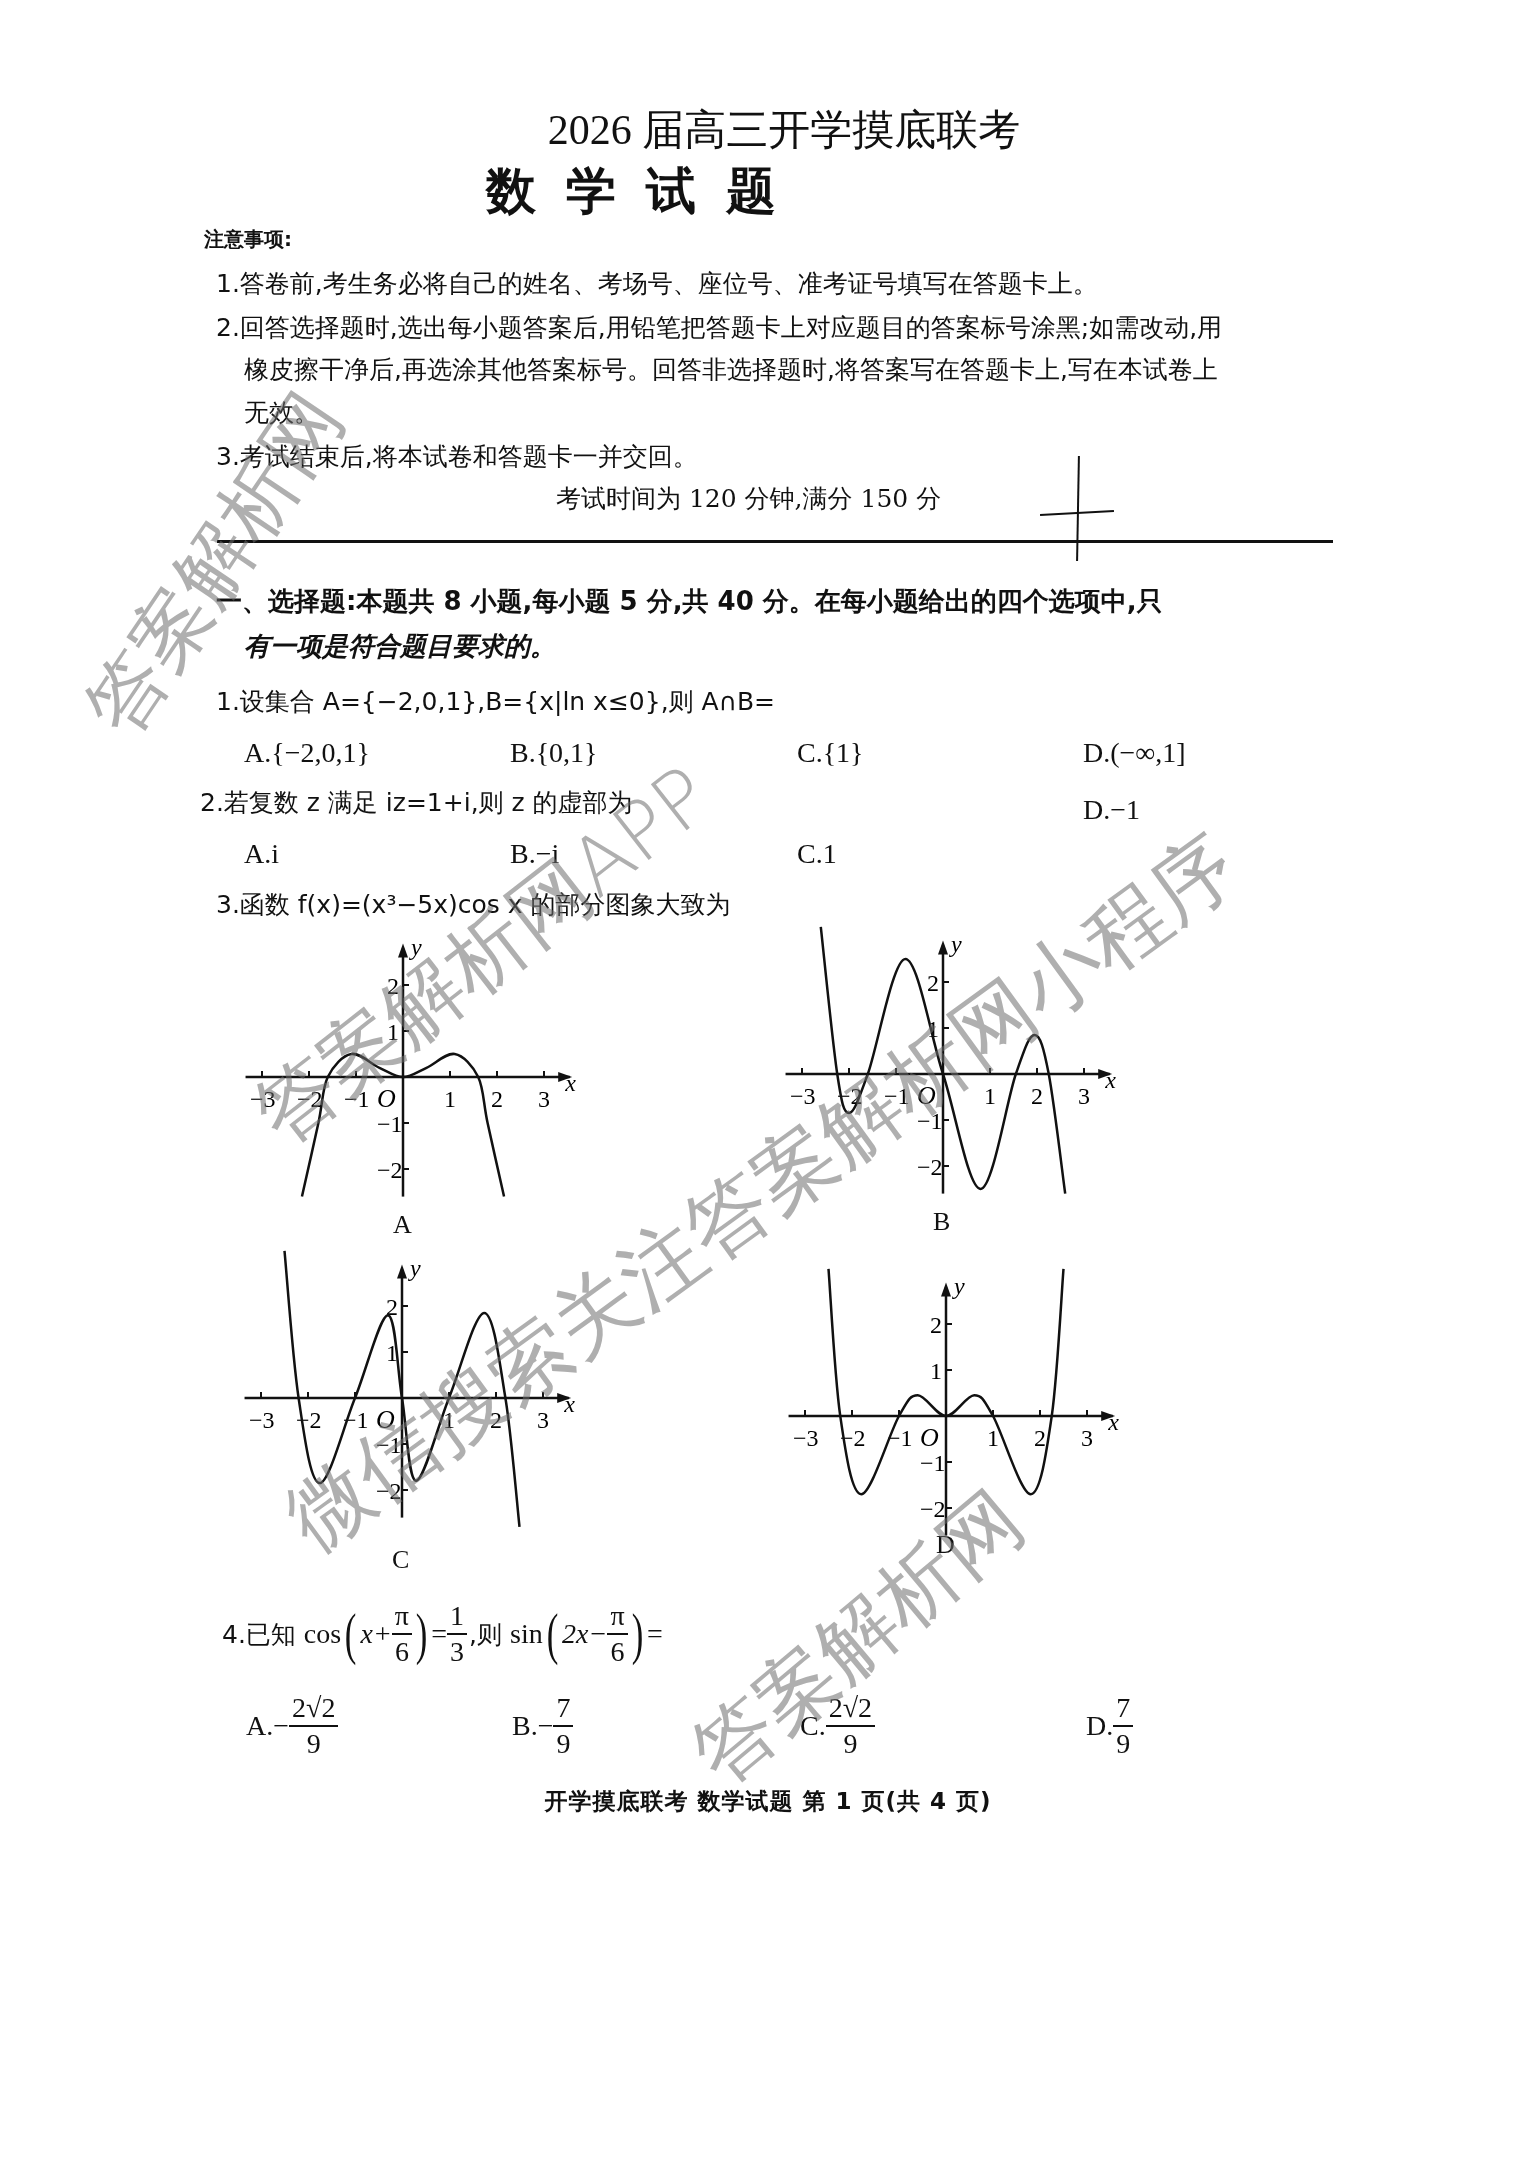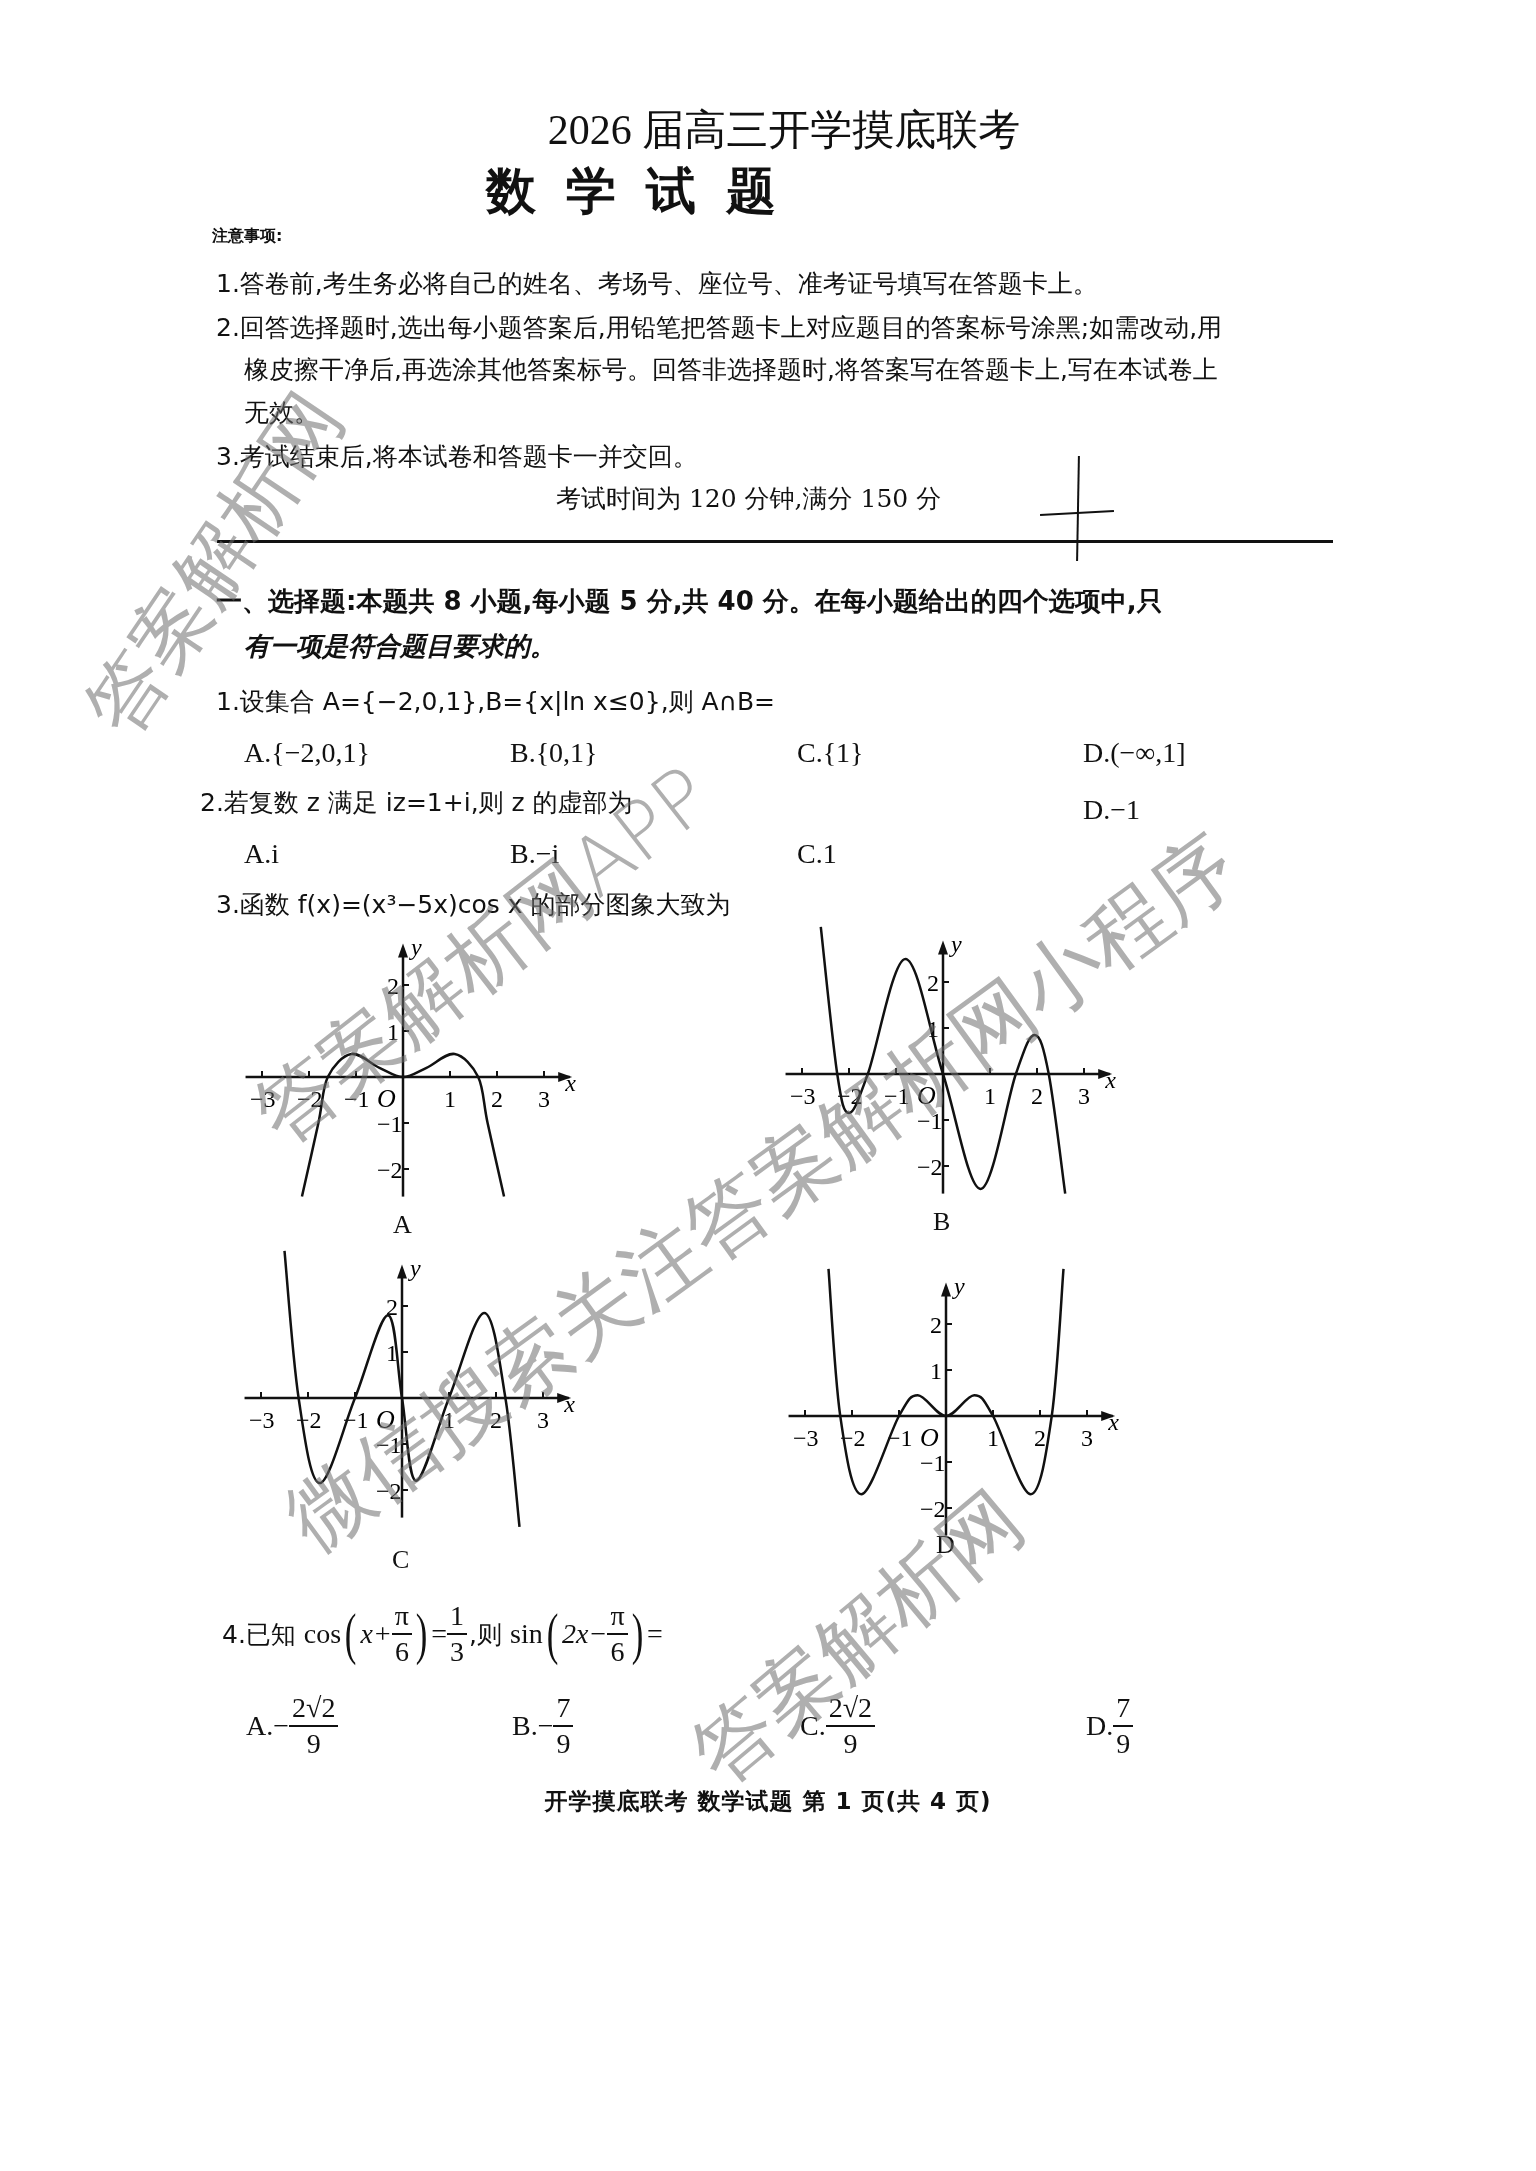--- a/index.html
+++ b/index.html
@@ -3,21 +3,21 @@
 <meta charset="utf-8">
 <style>
   html, body { margin: 0; padding: 0; background: #ffffff; }
   body { width: 1536px; height: 2171px; position: relative; overflow: hidden;
          font-family: "DejaVu Serif", "Liberation Serif", serif; color: #111; }
   .abs { position: absolute; white-space: nowrap; }
   .title1 { left: 0; width: 1536px; text-align: center; top: 102px; font-size: 42px; font-family: "Liberation Serif", serif; padding-left: 16px; }
   .title2 { left: 0; width: 1292px; text-align: center; top: 158px; font-size: 50px; font-weight: bold; letter-spacing: 30px; font-family: "DejaVu Sans", sans-serif; }
   .bold-sans { font-family: "DejaVu Sans", sans-serif; font-weight: bold; }
   .txt { font-size: 25px; font-family: "DejaVu Sans", sans-serif; }
-  .notes-h { left: 212px; top: 226px; font-size: 16px; }
+  .notes-h { left: 204px; top: 226px; font-size: 20px; }
   .math { font-family: "Liberation Serif", serif; font-size: 28px; }
   .it { font-style: italic; }
   .rule { position: absolute; left: 217px; top: 540px; width: 1116px; height: 3px; background: #111; }
   .opt { font-family: "Liberation Serif", serif; font-size: 28px; }
   .frac { display: inline-flex; flex-direction: column; align-items: center; vertical-align: middle; line-height: 1; }
   .frac .num { border-bottom: 2px solid #111; padding: 0 3px 3px; }
   .frac .den { padding-top: 3px; }
   .paren { font-size: 58px; font-weight: 200; vertical-align: middle; line-height: 1; transform: scaleX(0.6); display: inline-block; }
   svg.graph { position: absolute; overflow: visible; }
   .glabel { font-family: "Liberation Serif", serif; font-size: 26px; }

